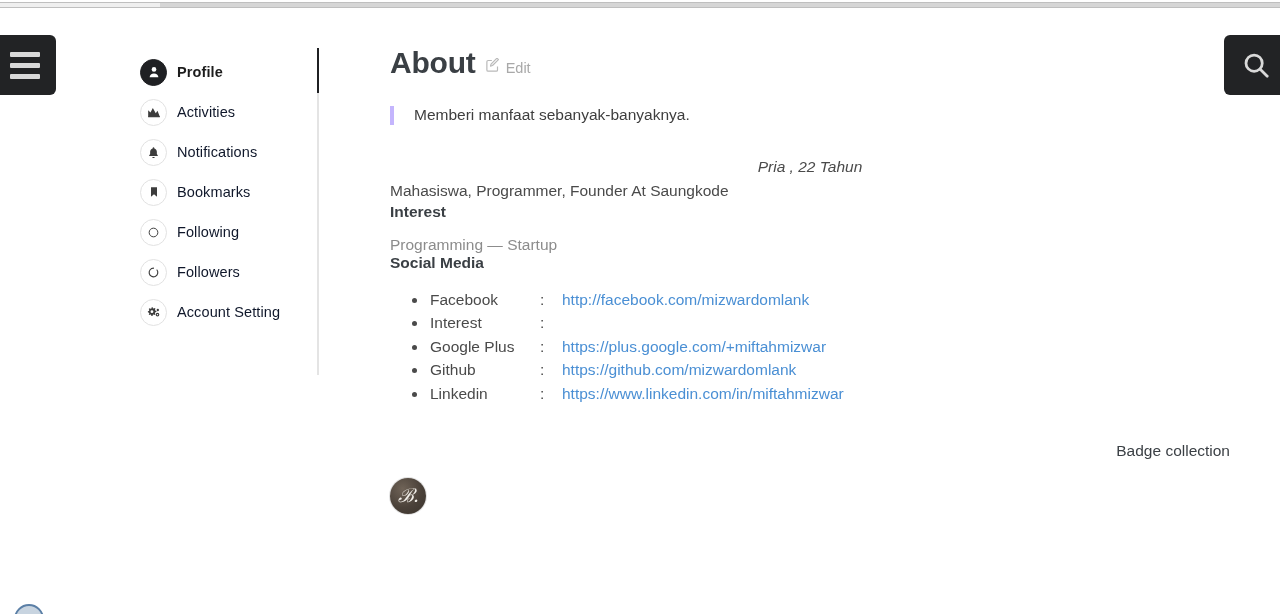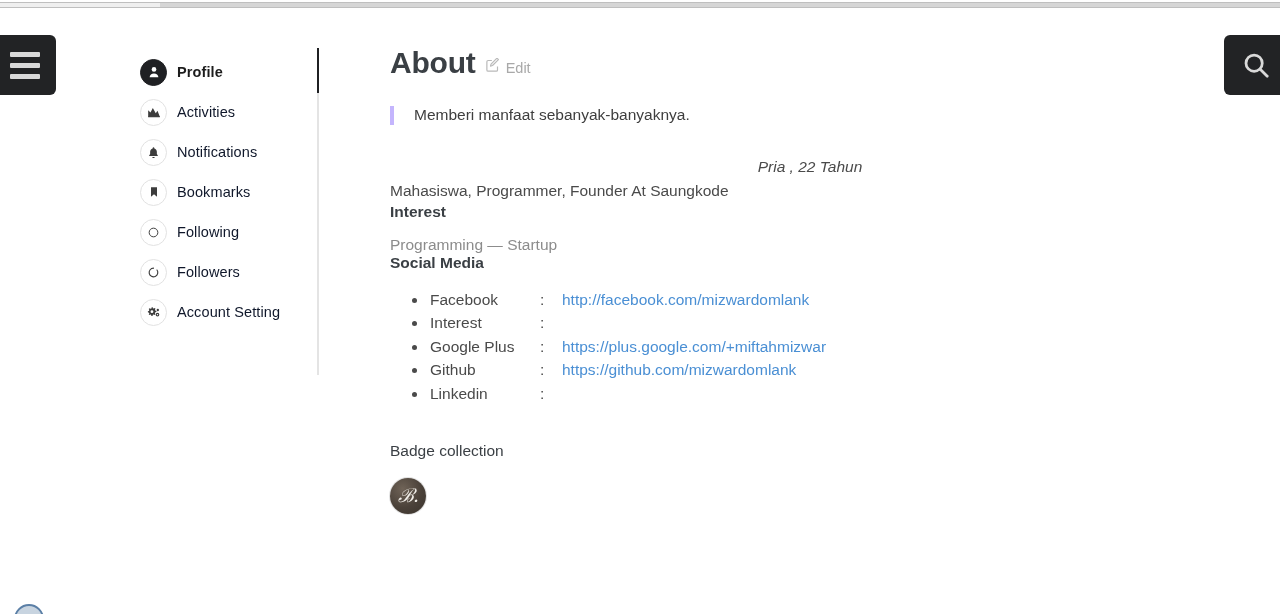--- a/index.html
+++ b/index.html
@@ -180,20 +180,21 @@
     color: #4a8fd4;
     text-decoration: none;
     cursor: pointer;
   }
 
   .badge-head {
     margin-top: 37px;
     font-size: 15.5px;
     color: #3a3f44;
     font-weight: normal;
+    text-align: right;
   }
   .badge-wrap { margin-top: 18px; }
   .badge {
     width: 36px; height: 36px;
     border-radius: 50%;
     background: radial-gradient(circle at 35% 30%, #6f6357 0%, #4a4139 55%, #3a332c 100%);
     display: flex; align-items: center; justify-content: center;
     box-shadow: 0 0 0 1px rgba(0,0,0,.12);
     cursor: pointer;
   }
@@ -370,20 +371,21 @@
         <div class="social-row">
           <span class="social-name">Github</span>
           <span class="social-colon">:</span>
           <a class="social-url" href="#">https://github.com/mizwardomlank</a>
         </div>
       </li>
       <li>
         <div class="social-row">
           <span class="social-name">Linkedin</span>
           <span class="social-colon">:</span>
+          <a class="social-url" href="#">https://www.linkedin.com/in/miftahmizwar</a>
         </div>
       </li>
     </ul>
 
     <div class="badge-head">Badge collection</div>
     <div class="badge-wrap">
       <div class="badge">
         <span class="badge-letter">ℬ.</span>
       </div>
     </div>

